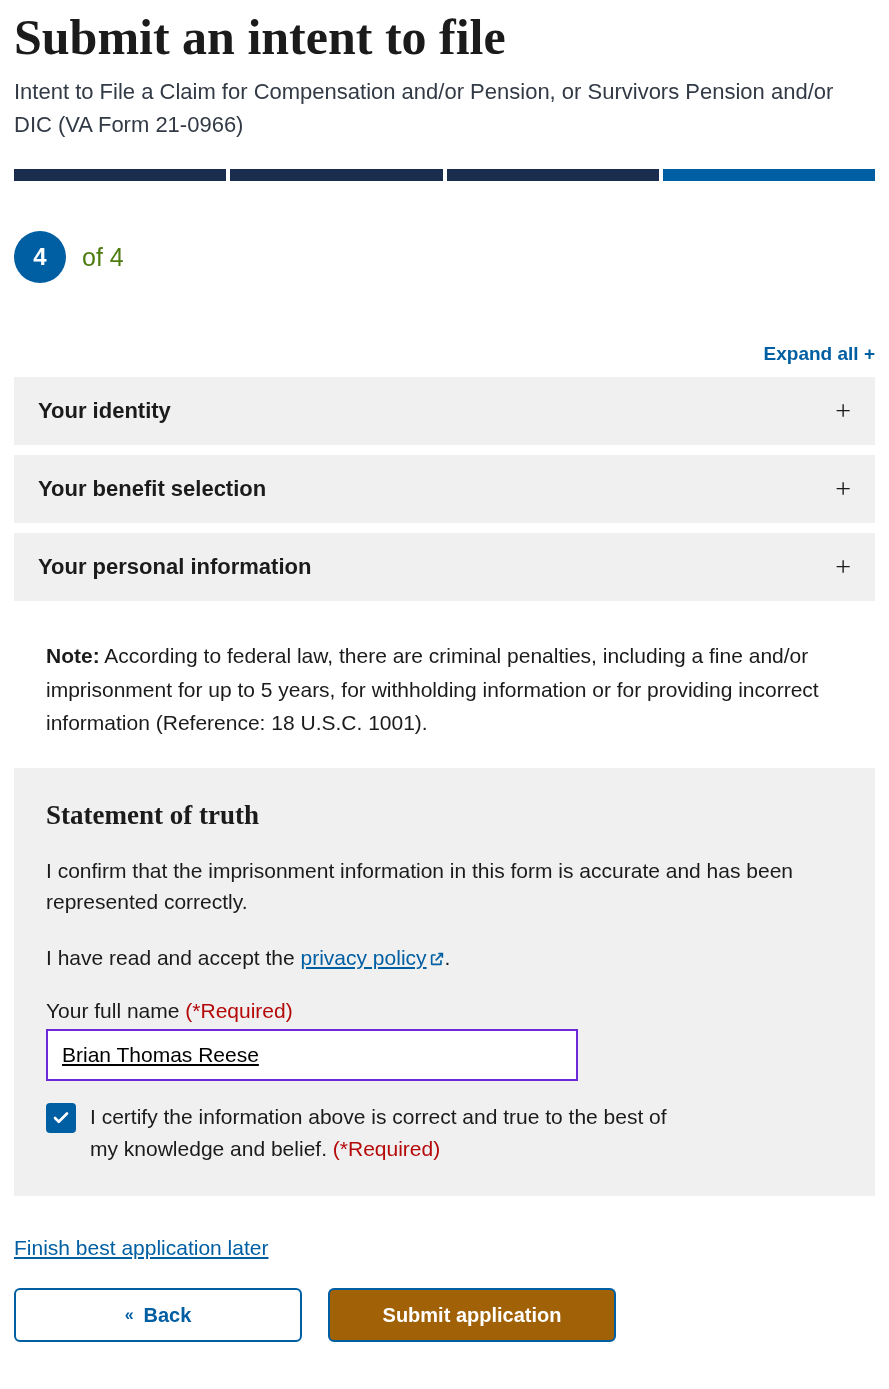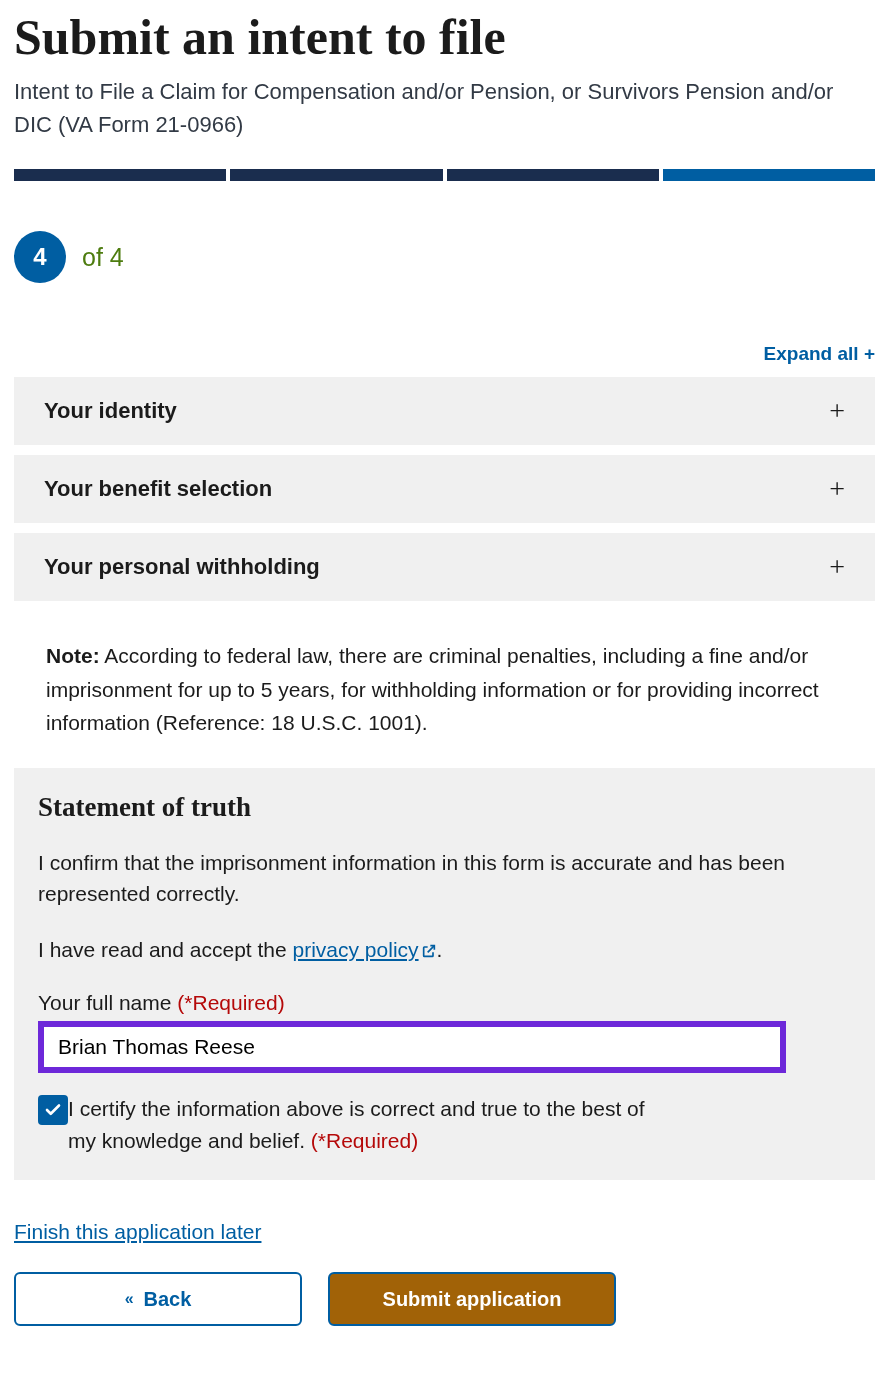--- a/index.html
+++ b/index.html
@@ -67,21 +67,21 @@
     text-align: right;
     font-family: Arial, Helvetica, sans-serif;
     color: #005ea2;
     font-weight: 700;
     font-size: 19px;
     margin-bottom: 12px;
     cursor: pointer;
   }
   .accordion {
     background: #f0f0f0;
-    padding: 20px 30px;
+    padding: 20px 24px;
     margin-bottom: 10px;
     display: flex;
     justify-content: space-between;
     align-items: center;
     cursor: pointer;
   }
   .accordion .label {
     font-family: Arial, Helvetica, sans-serif;
     font-weight: 700;
     font-size: 22px;
@@ -94,21 +94,21 @@
   .note {
     font-family: Arial, Helvetica, sans-serif;
     font-size: 21px;
     line-height: 1.6;
     padding: 28px 32px 28px 32px;
     color: #1b1b1b;
   }
   .note .bold { font-weight: 700; }
   .statement-box {
     background: #f0f0f0;
-    padding: 24px;
+    padding: 32px;
   }
   .statement-box h2 {
     font-family: Georgia, 'Times New Roman', serif;
     font-weight: 700;
     font-size: 27px;
     margin: 0 0 24px 0;
   }
   .stmt-p {
     font-family: Arial, Helvetica, sans-serif;
     font-size: 21px;
@@ -124,32 +124,34 @@
     vertical-align: -2px;
     margin-left: 2px;
   }
   .field-label {
     font-family: Arial, Helvetica, sans-serif;
     font-size: 21px;
     margin-bottom: 6px;
   }
   .req { color: #b50909; }
   input.text-input {
-    width: 748px;
+    width: 532px;
     max-width: 100%;
     height: 52px;
     padding: 10px 14px;
     font-family: Arial, Helvetica, sans-serif;
     font-size: 21px;
-    border: 6px solid #6d28d9;
+    border: 2px solid #6d28d9;
     background: #fff;
     margin-bottom: 20px;
+    text-decoration: underline;
   }
   .checkbox-row {
     display: flex;
+    gap: 14px;
     align-items: flex-start;
   }
   .checkbox {
     width: 30px; height: 30px;
     border-radius: 4px;
     background: #005ea2;
     flex-shrink: 0;
     display: flex;
     align-items: center;
     justify-content: center;
@@ -224,21 +226,21 @@
 
 <div class="accordion">
   <span class="label">Your identity</span>
   <span class="plus-icon">+</span>
 </div>
 <div class="accordion">
   <span class="label">Your benefit selection</span>
   <span class="plus-icon">+</span>
 </div>
 <div class="accordion">
-  <span class="label">Your personal withholding</span>
+  <span class="label">Your personal information</span>
   <span class="plus-icon">+</span>
 </div>
 
 <div class="note">
   <span class="bold">Note:</span><span> According to federal law, there are criminal penalties, including a fine and/or imprisonment for up to 5 years, for withholding information or for providing incorrect information (Reference: 18 U.S.C. 1001).</span>
 </div>
 
 <div class="statement-box">
   <h2>Statement of truth</h2>
   <div class="stmt-p">I confirm that the imprisonment information in this form is accurate and has been represented correctly.</div>
@@ -260,21 +262,21 @@
       <svg width="18" height="18" viewBox="0 0 24 24">
           <path d="M4 12l5 5L20 6" stroke="#fff" stroke-width="3.5" fill="none" stroke-linecap="round" stroke-linejoin="round"></path>
         </svg>
     </div>
     <div class="check-label">
       <span>I certify the information above is correct and true to the best of my knowledge and belief. </span><span class="req">(*Required)</span>
     </div>
   </div>
 </div>
 
-<a class="finish-link">Finish this application later</a>
+<a class="finish-link">Finish best application later</a>
 
 <div class="button-row">
   <button class="btn btn-secondary">
     <span class="chevrons">«</span>
     <span>Back</span>
   </button>
   <button class="btn btn-primary">
     <span>Submit application</span>
   </button>
 </div>

